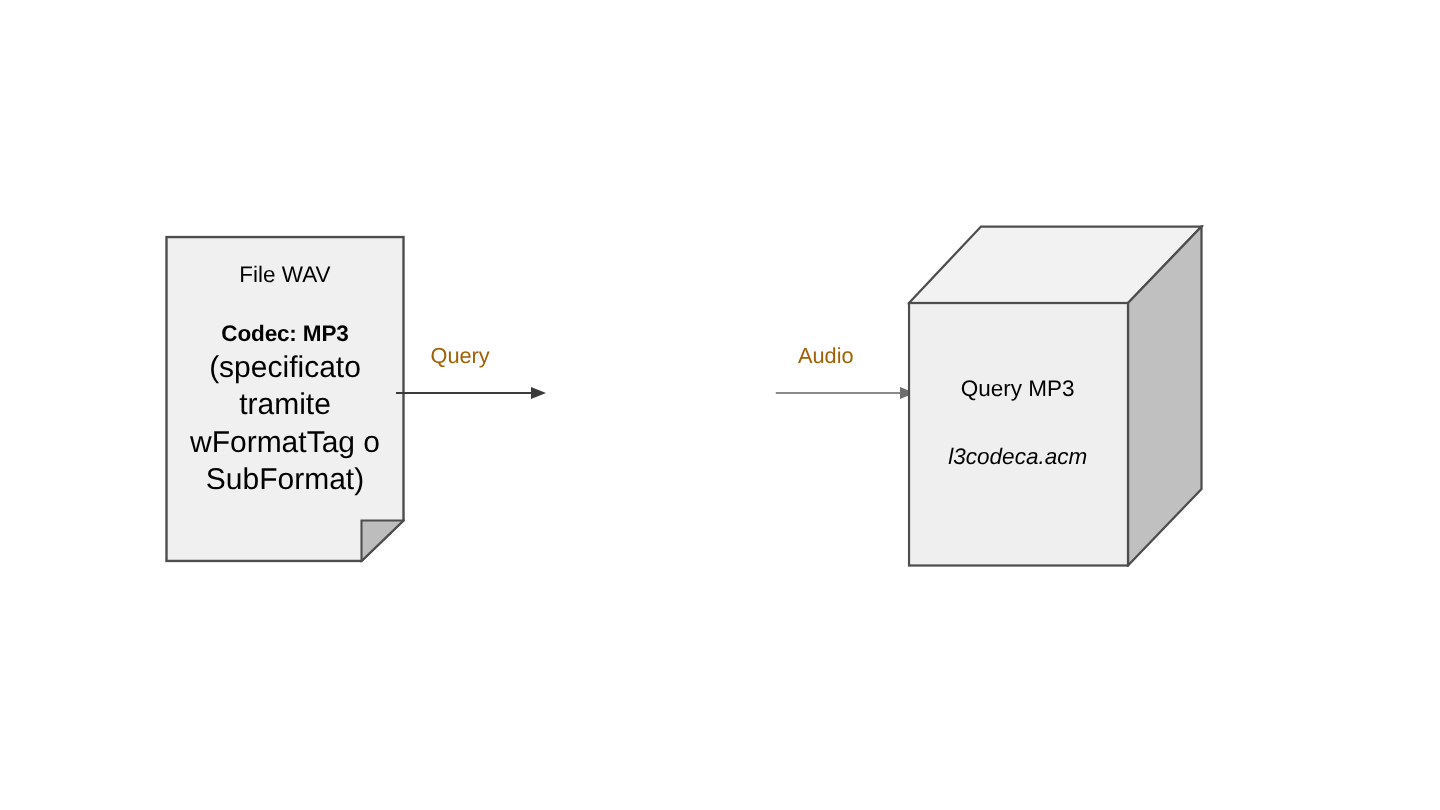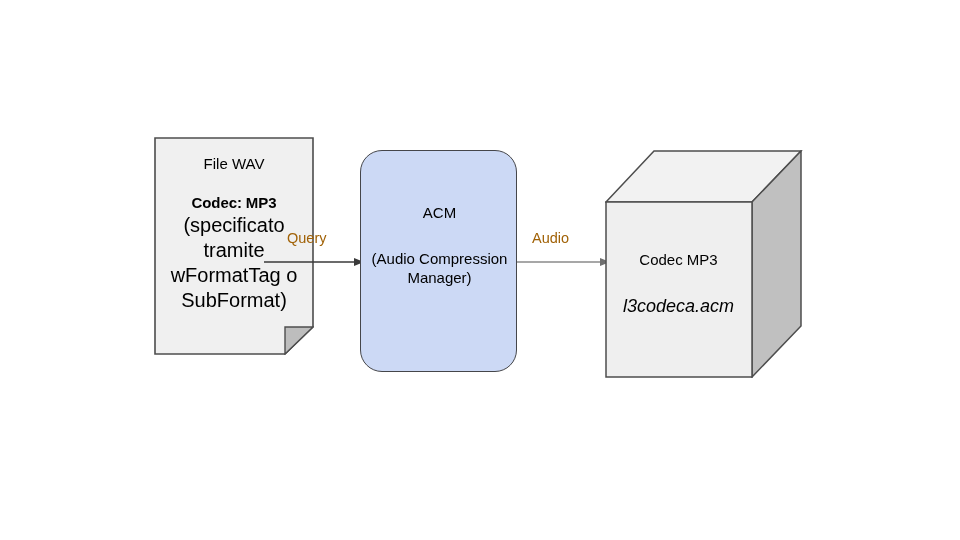--- a/index.html
+++ b/index.html
@@ -20,24 +20,23 @@
     position: absolute;
     left: 0; top: 0;
     width: 960px;
     height: 540px;
   }
 
   
   .doc-shape {
     position: absolute;
     left: 110px;
-    top: 137px;
+    top: 157px;
     width: 160px;
     height: 206px;
-    margin-left: 44px;
   }
   .doc-shape svg {
     position: absolute;
     left: 0; top: 0;
     width: 160px;
     height: 218px;
     display: block;
   }
   .doc-text {
     position: absolute;
@@ -120,21 +119,21 @@
     box-sizing: border-box;
     padding-top: 48px;
     text-align: center;
     line-height: 1.3;
   }
   .cube-title {
     font-size: 15px;
     margin-bottom: 25px;
   }
   .cube-file {
-    font-size: 18px;
+    font-size: 15px;
     font-style: italic;
     font-weight: 500;
   }
 
   
   .arrow {
     position: absolute;
   }
   .arrow svg { display: block; }
 
@@ -165,43 +164,37 @@
   </div>
 
   <div class="arrow" style="left:264px; top:252px;">
     <svg width="102" height="20" viewBox="0 0 102 20" xmlns="http://www.w3.org/2000/svg">
       <line x1="0" y1="10" x2="92" y2="10" stroke="#3a3a3a" stroke-width="1.3"></line>
       <path d="M100 10 L90 6 L90 14 Z" fill="#3a3a3a"></path>
     </svg>
   </div>
   <div class="arrow-label" id="label-query">Query</div>
 
-  <div class="acm-shape">
-    <div class="acm-text">
-      <div class="acm-title">ACM</div>
-      <div class="acm-sub">(Audio Compression Manager)</div>
-    </div>
-  </div>
 
   <div class="arrow" style="left:517px; top:252px;">
     <svg width="96" height="20" viewBox="0 0 96 20" xmlns="http://www.w3.org/2000/svg">
       <line x1="0" y1="10" x2="85" y2="10" stroke="#8a8a8a" stroke-width="1.3"></line>
       <path d="M93 10 L83 6 L83 14 Z" fill="#6f6f6f"></path>
     </svg>
   </div>
   <div class="arrow-label" id="label-carico">Audio</div>
 
   <div class="cube-shape">
     <svg viewBox="0 0 200 228" xmlns="http://www.w3.org/2000/svg">
 
       <path d="M1 52 L49 1 L196 1 L147 52 Z" fill="#f2f2f2" stroke="#4d4d4d" stroke-width="1.5" stroke-linejoin="miter"></path>
 
       <path d="M147 52 L196 1 L196 176 L147 227 Z" fill="#c0c0c0" stroke="#4d4d4d" stroke-width="1.5" stroke-linejoin="miter"></path>
 
       <rect x="1" y="52" width="146" height="175" fill="#efefef" stroke="#4d4d4d" stroke-width="1.5"></rect>
     </svg>
     <div class="cube-text">
-      <div class="cube-title">Codec MP3</div>
+      <div class="cube-title">Query MP3</div>
       <div class="cube-file">l3codeca.acm</div>
     </div>
   </div>
 
 </div>
 
 </body></html>

